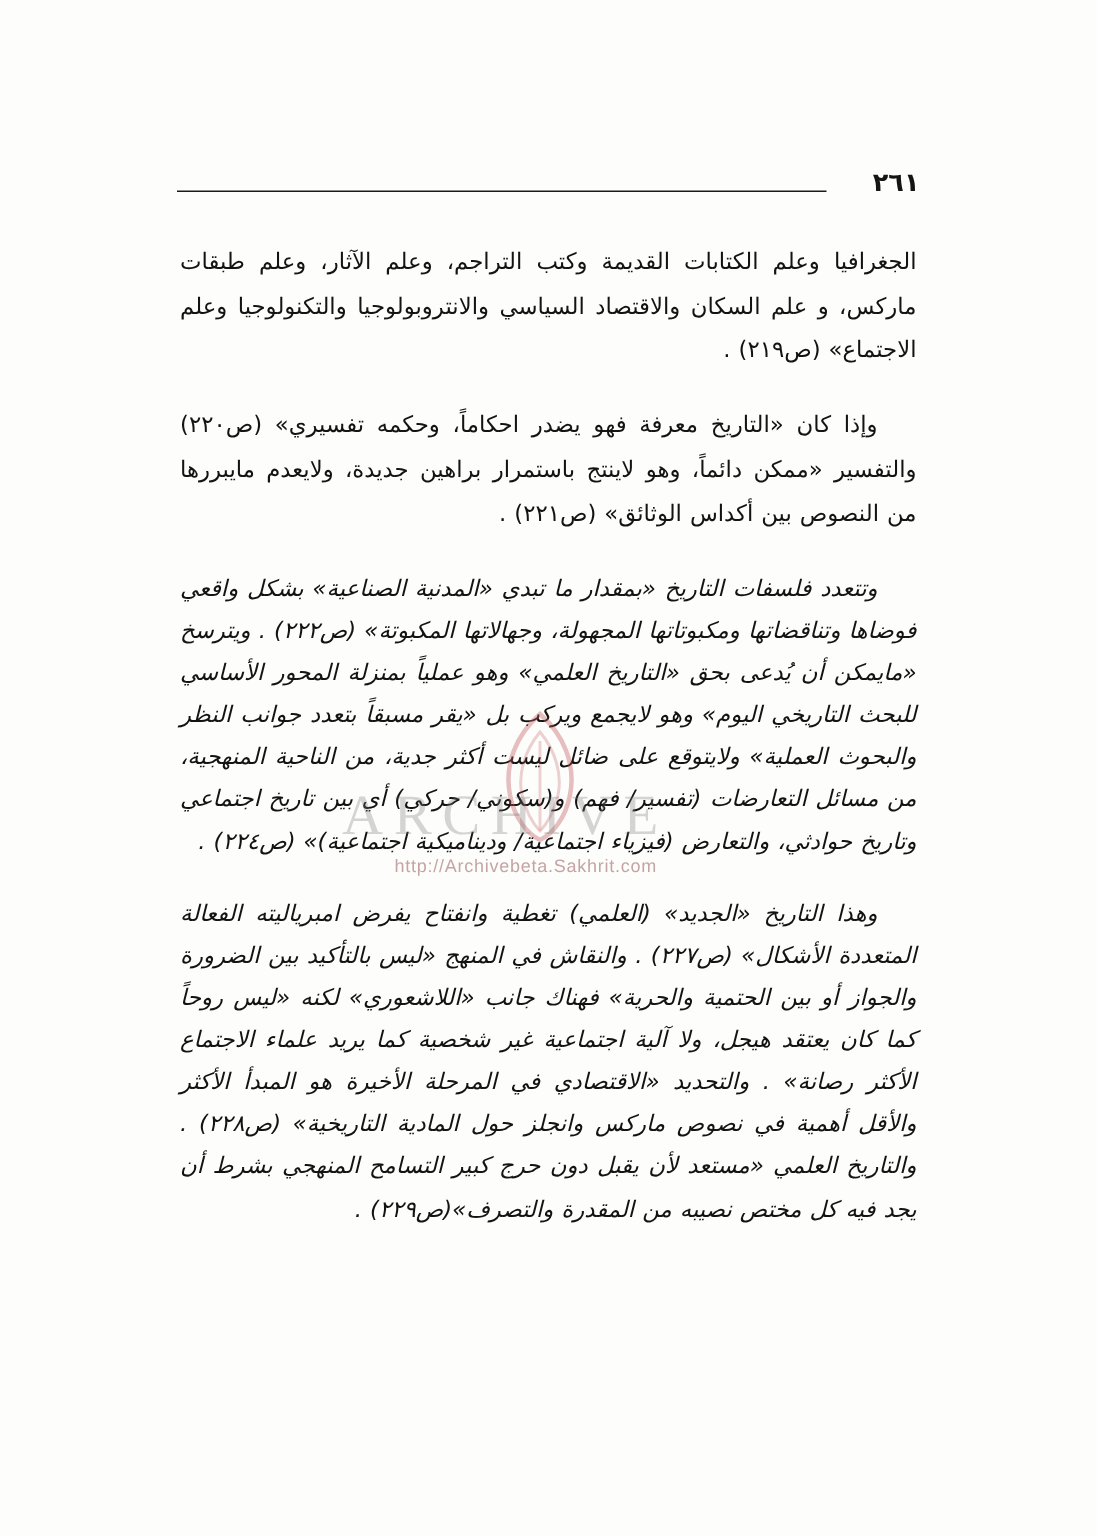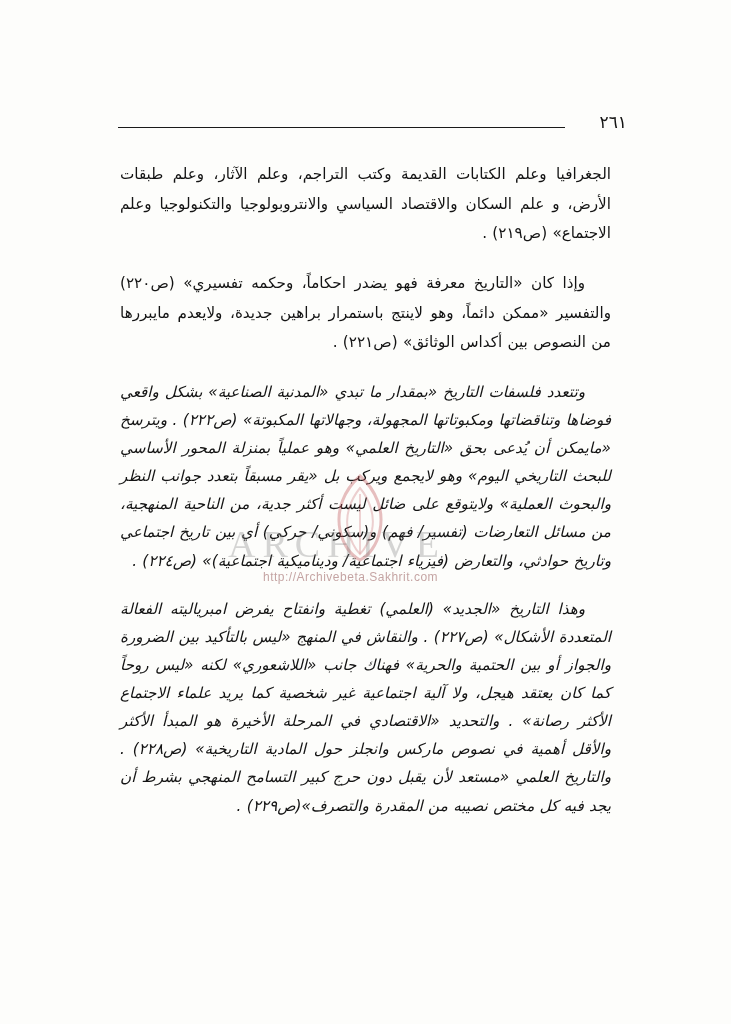--- a/index.html
+++ b/index.html
@@ -13,23 +13,24 @@
     height: 1024px;
     background: #fdfdfb;
     overflow: hidden;
     font-family: "DejaVu Sans", "Liberation Sans", sans-serif;
   }
 
   
   .header {
     position: absolute;
     top: 112px;
-    right: 104px;
+    right: 118px;
     left: 118px;
     height: 34px;
+    font-weight: bold;
   }
   .page-number {
     position: absolute;
     right: 0;
     top: 0;
     font-size: 17px;
     letter-spacing: 1px;
     color: #141414;
     font-family: "DejaVu Sans", "Liberation Sans", sans-serif;
   }
@@ -112,21 +113,21 @@
 <body>
 
 <div class="page">
 
   <div class="header">
     <div class="header-rule"></div>
     <div class="page-number">٢٦١</div>
   </div>
 
   <div class="content">
-    <p class="para">الجغرافيا وعلم الكتابات القديمة وكتب التراجم، وعلم الآثار، وعلم طبقات الأرض، و علم السكان والاقتصاد السياسي والانتروبولوجيا والتكنولوجيا وعلم الاجتماع» (ص٢١٩) .</p>
+    <p class="para">الجغرافيا وعلم الكتابات القديمة وكتب التراجم، وعلم الآثار، وعلم طبقات ماركس، و علم السكان والاقتصاد السياسي والانتروبولوجيا والتكنولوجيا وعلم الاجتماع» (ص٢١٩) .</p>
     <p class="para indent">وإذا كان «التاريخ معرفة فهو يضدر احكاماً، وحكمه تفسيري» (ص٢٢٠) والتفسير «ممكن دائماً، وهو لاينتج باستمرار براهين جديدة، ولايعدم مايبررها من النصوص بين أكداس الوثائق» (ص٢٢١) .</p>
     <p class="para indent tight">وتتعدد فلسفات التاريخ «بمقدار ما تبدي «المدنية الصناعية» بشكل واقعي فوضاها وتناقضاتها ومكبوتاتها المجهولة، وجهالاتها المكبوتة» (ص٢٢٢) . ويترسخ «مايمكن أن يُدعى بحق «التاريخ العلمي» وهو عملياً بمنزلة المحور الأساسي للبحث التاريخي اليوم» وهو لايجمع ويركب بل «يقر مسبقاً بتعدد جوانب النظر والبحوث العملية» ولايتوقع على ضائل ليست أكثر جدية، من الناحية المنهجية، من مسائل التعارضات (تفسير/ فهم) و(سكوني/ حركي) أي بين تاريخ اجتماعي وتاريخ حوادثي، والتعارض (فيزياء اجتماعية/ وديناميكية اجتماعية)» (ص٢٢٤) .</p>
     <p class="para indent tight">وهذا التاريخ «الجديد» (العلمي) تغطية وانفتاح يفرض امبرياليته الفعالة المتعددة الأشكال» (ص٢٢٧) . والنقاش في المنهج «ليس بالتأكيد بين الضرورة والجواز أو بين الحتمية والحرية» فهناك جانب «اللاشعوري» لكنه «ليس روحاً كما كان يعتقد هيجل، ولا آلية اجتماعية غير شخصية كما يريد علماء الاجتماع الأكثر رصانة» . والتحديد «الاقتصادي في المرحلة الأخيرة هو المبدأ الأكثر والأقل أهمية في نصوص ماركس وانجلز حول المادية التاريخية» (ص٢٢٨) . والتاريخ العلمي «مستعد لأن يقبل دون حرج كبير التسامح المنهجي بشرط أن يجد فيه كل مختص نصيبه من المقدرة والتصرف»(ص٢٢٩) .</p>
   </div>
 
   <div class="watermark">
     <svg class="wm-mark" viewBox="0 0 120 95">
       <path d="M60 6 C44 20, 36 40, 40 60 C43 76, 52 86, 60 90 C68 86, 77 76, 80 60 C84 40, 76 20, 60 6 Z" fill="none" stroke="#c0555a" stroke-width="3" opacity="0.75"></path>
       <path d="M60 18 C50 30, 45 46, 48 60 C51 72, 56 80, 60 84 C64 80, 69 72, 72 60 C75 46, 70 30, 60 18 Z" fill="none" stroke="#c0555a" stroke-width="2" opacity="0.55"></path>
       <path d="M60 24 L60 84" stroke="#c0555a" stroke-width="2" opacity="0.5"></path>

